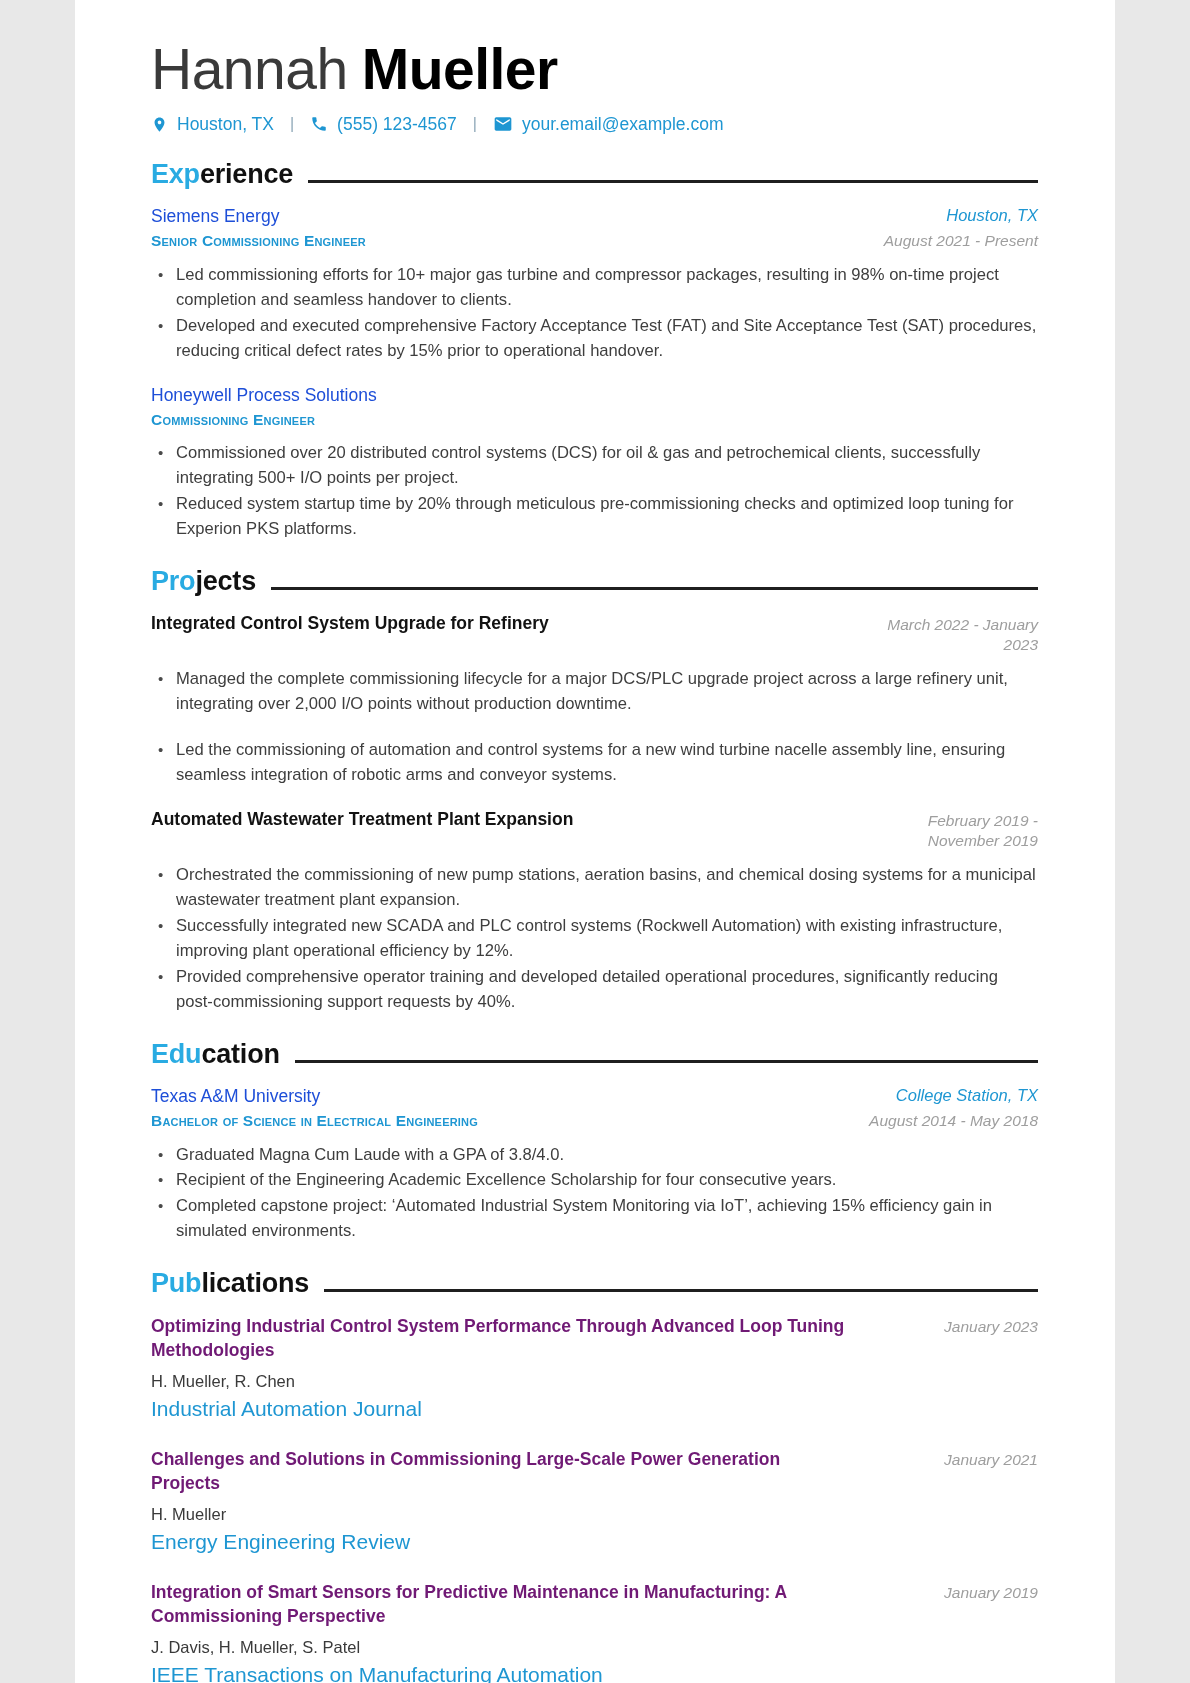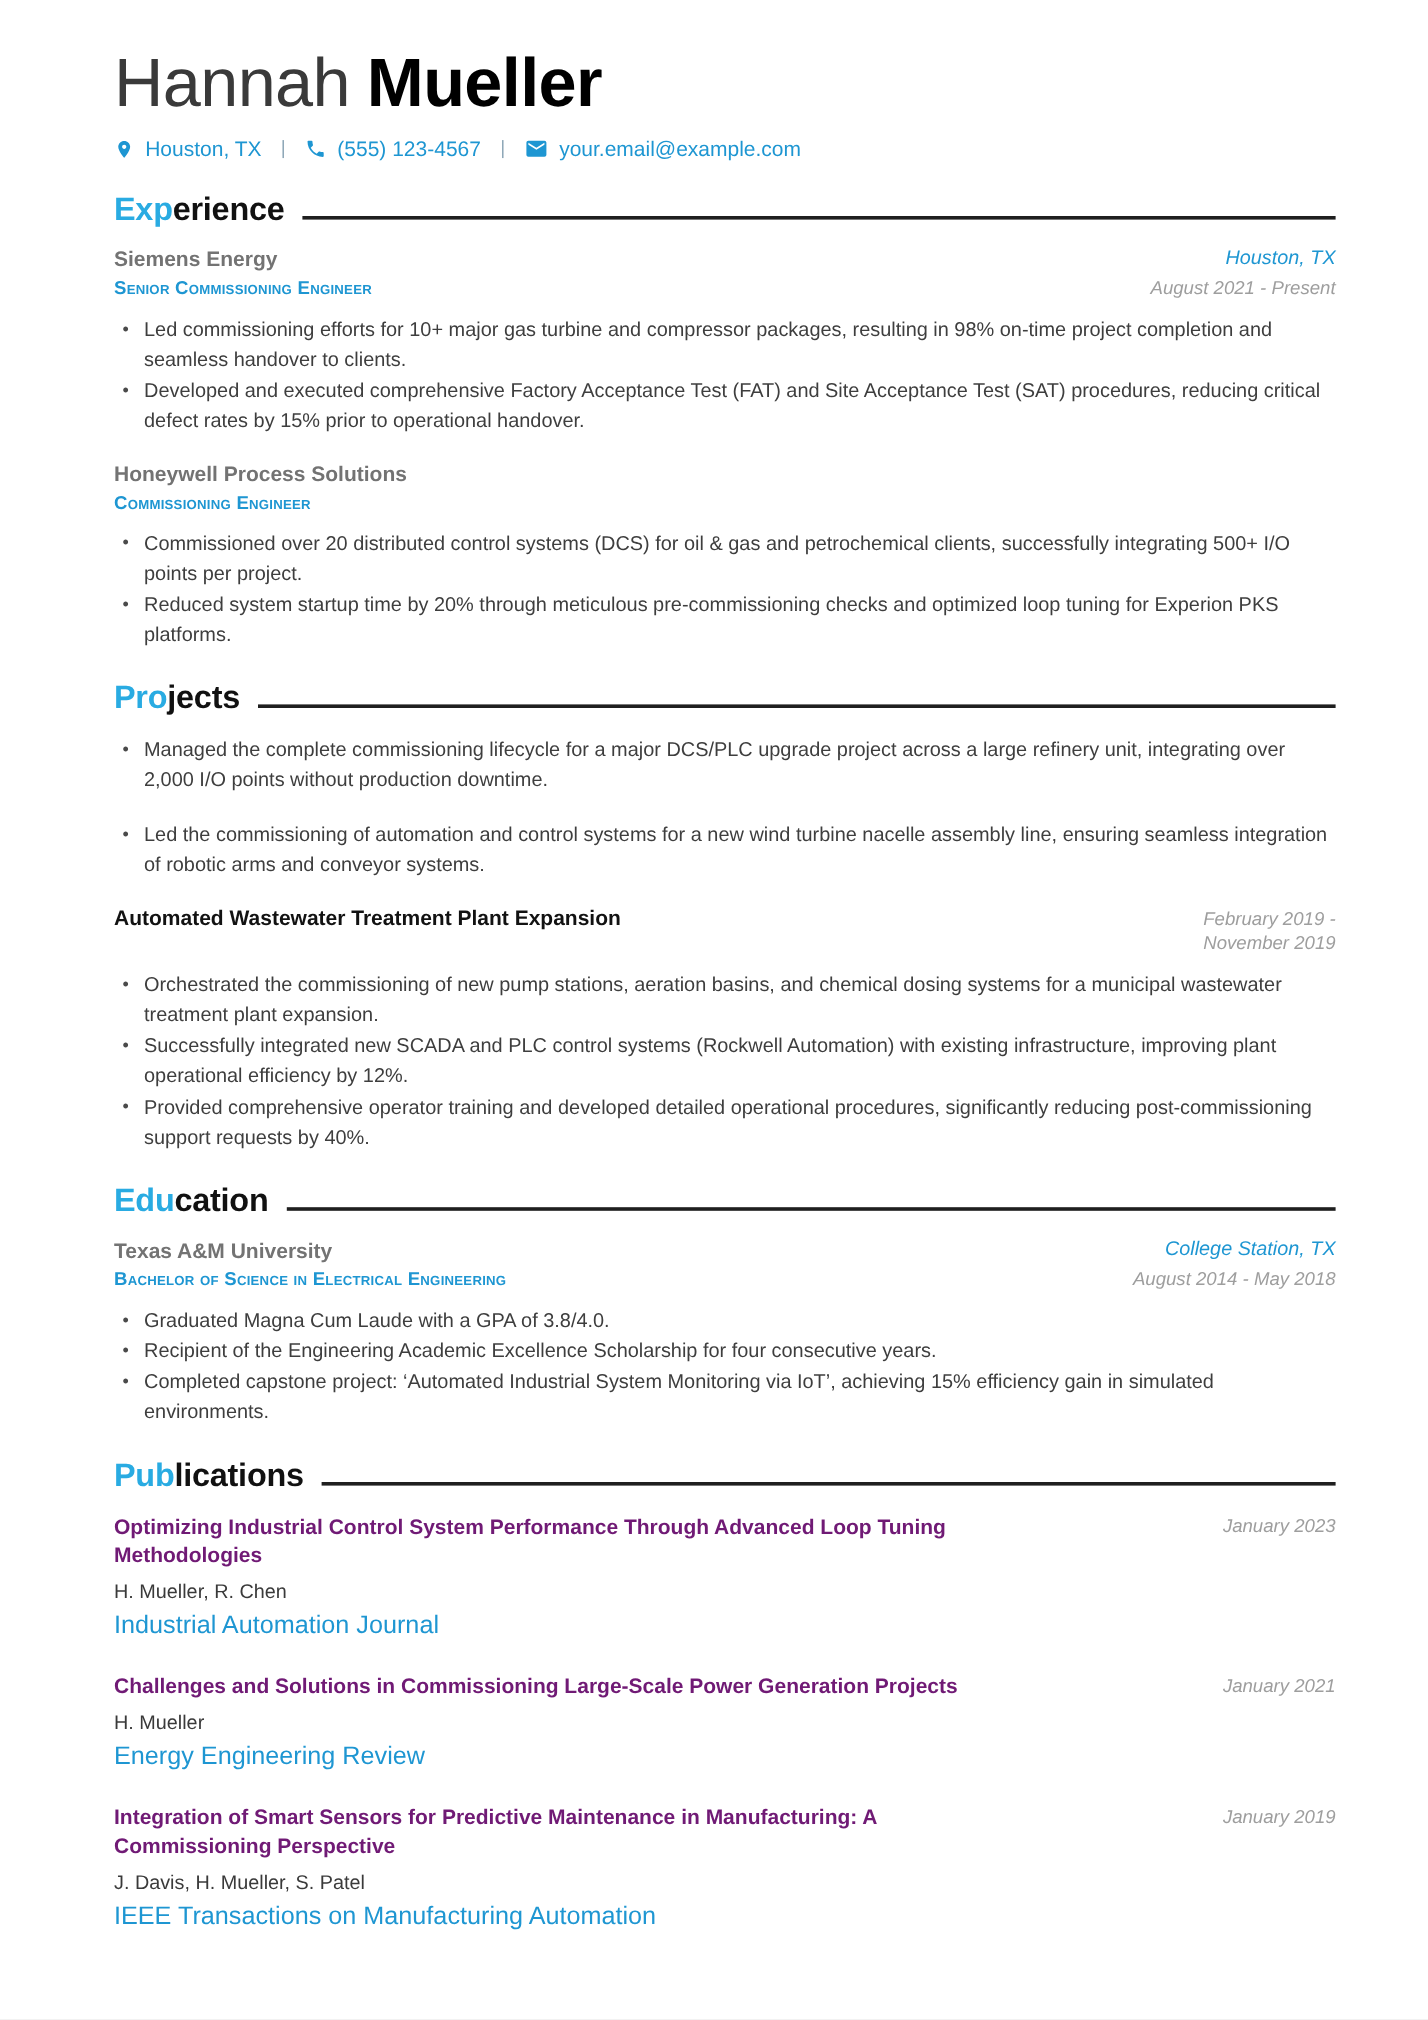--- a/index.html
+++ b/index.html
@@ -4,22 +4,22 @@
 <style>
   :root{
     --accent-blue:#1E96D2;
     --section-accent-blue:#29ABE2;
     --date-gray:#9E9E9E;
     --text-dark:#3E3E3E;
     --heading-black:#111111;
   }
   html,body{margin:0;padding:0;background:#e8e8e8;}
   .page{
-    width:1190px;height:1683px;background:#ffffff;margin:0 auto;
-    box-sizing:border-box;padding:38px 77px 0 95px;overflow:hidden;
+    width:1040px;height:1683px;background:#ffffff;margin:0 auto;
+    box-sizing:border-box;padding:38px 77px 0 76px;overflow:hidden;
     font-family:"Liberation Sans","DejaVu Sans",sans-serif;color:var(--text-dark,#3E3E3E);
   }
   
   h1{margin:0;font-size:57px;line-height:1.12;letter-spacing:-0.5px;font-weight:400;}
   h1 .fn{color:#3A3A3A;font-weight:400;}
   h1 .ln{color:#000000;font-weight:700;margin-left:14px;}
   .contact{display:flex;align-items:center;margin-top:12px;font-size:17.5px;color:var(--accent-blue,#1E96D2);}
   .citem{display:flex;align-items:center;gap:9px;}
   .citem svg{display:block;}
   .sep{color:#8FA8B8;margin:0 16px;font-size:16px;}
@@ -27,21 +27,21 @@
   section.sec{margin-top:24px;}
   .sec-head{display:flex;margin-bottom:15px;}
   .sec-head h2{margin:0;font-size:27px;line-height:1.15;font-weight:700;color:var(--heading-black,#111);letter-spacing:-0.2px;}
   .sec-head h2 .hl{color:var(--section-accent-blue,#29ABE2);}
   .sec-rule{flex:1;height:3px;background:#1F1F1F;align-self:flex-end;margin-bottom:7px;margin-left:15px;}
   
   .entry{margin-top:2px;}
   .entry + .entry{margin-top:20px;}
   .entry-row{display:flex;justify-content:space-between;}
   .entry-main{flex:1;min-width:0;}
-  .company{font-size:17.5px;font-weight:700;color:#737373;line-height:22px;}
+  .company{font-size:17.5px;font-weight:400;color:#1d4ed8;line-height:22px;}
   .role{font-size:15.5px;font-weight:700;color:var(--accent-blue,#1E96D2);font-variant:small-caps;letter-spacing:.2px;margin-top:5px;line-height:18px;}
   .entry-meta{width:200px;flex:0 0 auto;text-align:right;}
   .meta-loc{font-size:16.5px;font-style:italic;color:var(--accent-blue,#1E96D2);line-height:21px;}
   .meta-dates{font-size:15.5px;font-style:italic;color:var(--date-gray,#9E9E9E);line-height:20px;margin-top:5px;}
   .dates-only{width:186px;flex:0 0 auto;text-align:right;font-size:15.5px;font-style:italic;color:var(--date-gray,#9E9E9E);line-height:20px;margin-top:3px;}
   ul.bullets{margin:11px 0 0;padding:0;list-style:none;}
   ul.bullets li{position:relative;padding-left:25px;font-size:16.6px;line-height:25.5px;color:var(--text-dark,#3E3E3E);}
   ul.bullets li::before{content:"\2022";position:absolute;left:7px;top:0;color:#4A4A4A;font-size:15px;}
   .proj-title{font-size:17.5px;font-weight:700;color:#121212;line-height:22px;flex:1;min-width:0;padding-right:30px;}
   
@@ -127,20 +127,24 @@
     </div>
   </section>
 
   <section class="sec">
     <div class="sec-head">
       <h2><span class="hl">Pro</span><span>jects</span></h2>
       <div class="sec-rule"></div>
     </div>
 
     <div class="entry">
+      <div class="entry-row">
+        <div class="proj-title">Integrated Control System Upgrade for Refinery</div>
+        <div class="dates-only">March 2022 - January 2023</div>
+      </div>
       <ul class="bullets">
         <li>Managed the complete commissioning lifecycle for a major DCS/PLC upgrade project across a large refinery unit, integrating over 2,000 I/O points without production downtime.</li>
       </ul>
     </div>
 
     <div class="entry">
       <ul class="bullets">
         <li>Led the commissioning of automation and control systems for a new wind turbine nacelle assembly line, ensuring seamless integration of robotic arms and conveyor systems.</li>
       </ul>
     </div>

